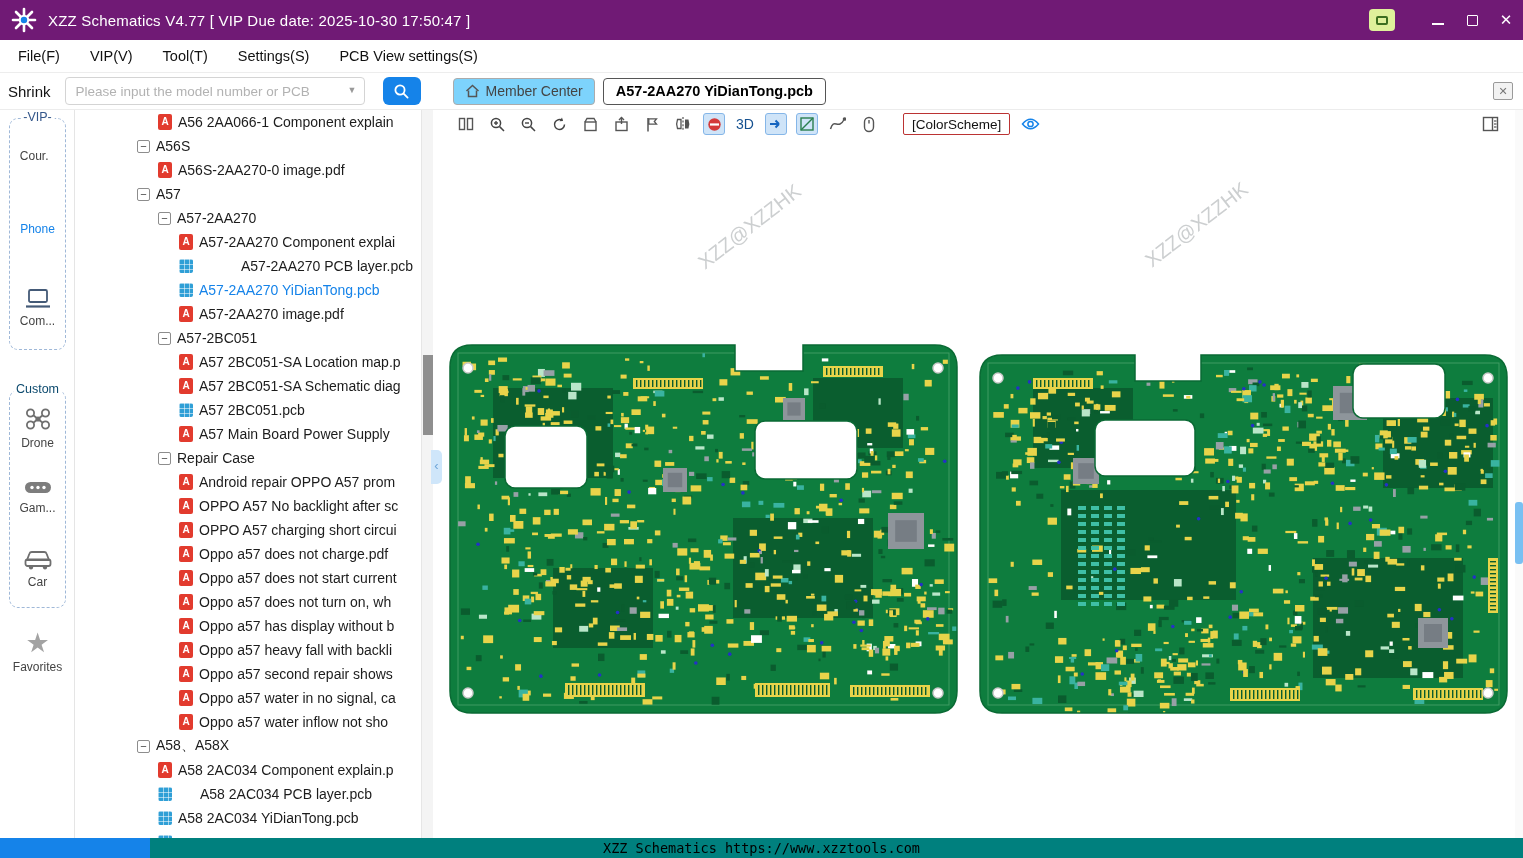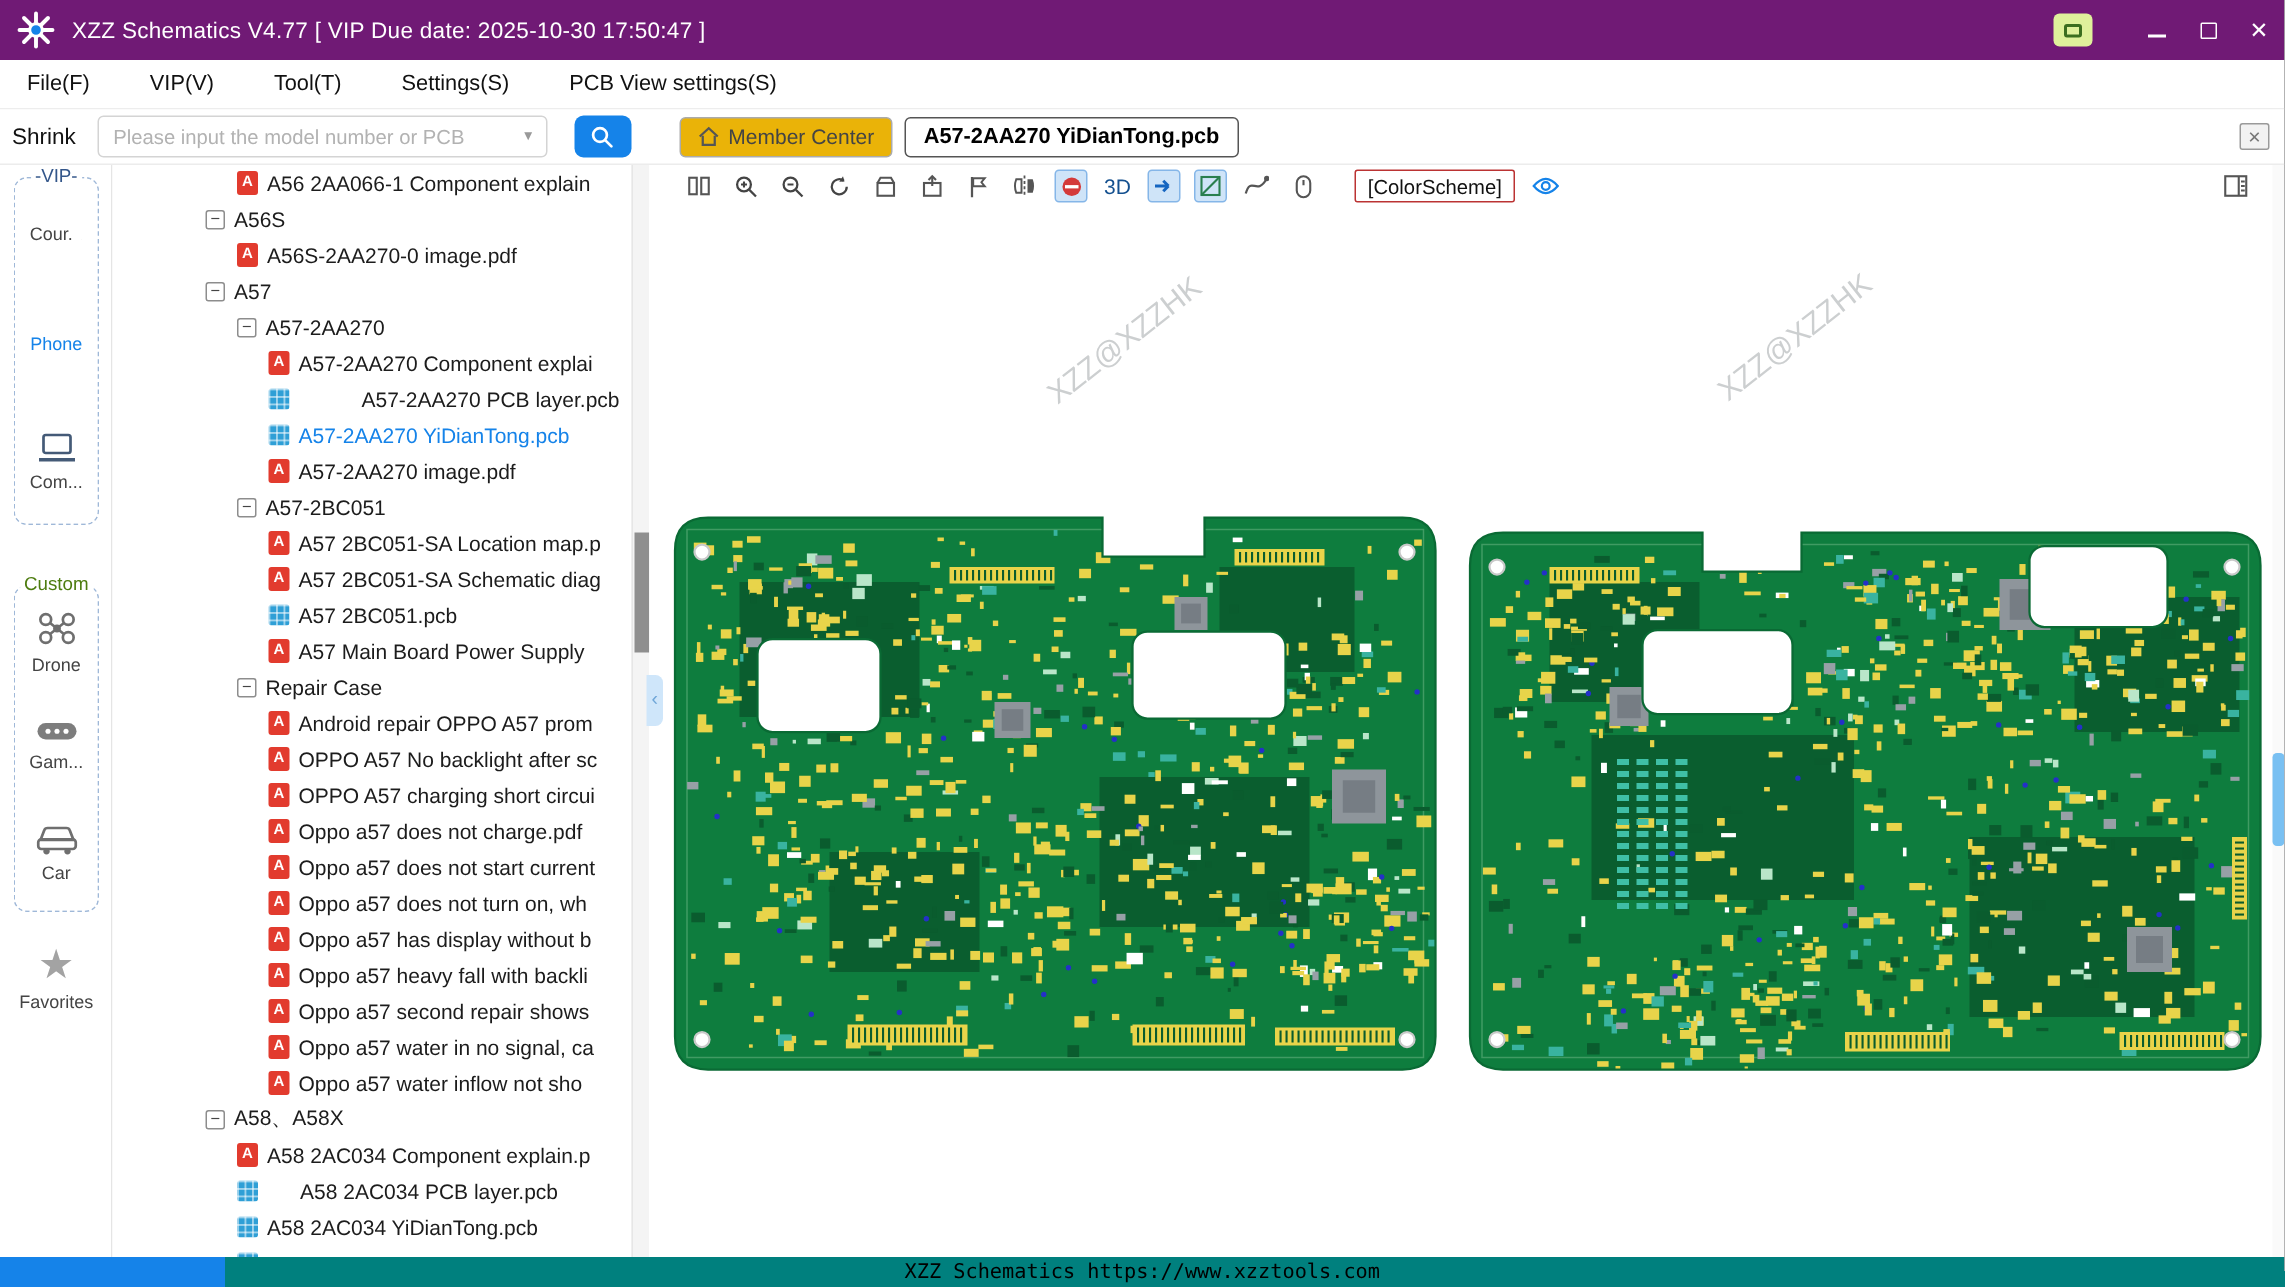--- a/index.html
+++ b/index.html
@@ -12,32 +12,32 @@
   .logo{width:28px;height:28px;margin:0 10px 0 10px;flex:0 0 auto}
   .title-text{font-size:15px;letter-spacing:.2px}
   .title-spacer{flex:1}
   .win-btn{width:34px;height:28px;display:flex;align-items:center;justify-content:center;color:#fff;font-size:15px;cursor:pointer}
   .tray-icon{width:26px;height:22px;background:#dff09b;border-radius:4px;margin-right:26px;display:flex;align-items:center;justify-content:center}
   .tray-icon span{display:block;width:12px;height:9px;border:2px solid #3c6e1f;border-radius:2px}
   .min-glyph{display:block;width:12px;border-bottom:2px solid #fff;margin-top:8px}
   .max-glyph{display:block;width:11px;height:11px;border:1.5px solid #fff;border-radius:1px}
 
   
-  .menubar{position:absolute;left:0;top:40px;width:1523px;height:33px;background:#fff;border-bottom:1px solid #ededed;display:flex;align-items:center;gap:40px;padding-left:18px;font-size:14.5px;color:#111}
+  .menubar{position:absolute;left:0;top:40px;width:1523px;height:33px;background:#fff;border-bottom:1px solid #ededed;display:flex;align-items:center;gap:30px;padding-left:18px;font-size:14.5px;color:#111}
   .menubar span{cursor:pointer}
 
   
   .searchrow{position:absolute;left:0;top:73px;width:1523px;height:37px;background:#fff;border-bottom:1px solid #ececec;display:flex;align-items:center}
   .shrink{font-size:15px;color:#111;margin:0 0 0 8px;cursor:pointer}
   .model-input-wrap{position:relative;margin-left:14px}
   .model-input{width:300px;height:28px;border:1px solid #d4d4d4;border-radius:4px;font-size:13.5px;padding:0 26px 0 10px;color:#333;font-family:"Liberation Sans",sans-serif}
   .model-input::placeholder{color:#b2b2b2}
   .dd-chevron{position:absolute;right:8px;top:8px;font-size:9px;color:#999;pointer-events:none}
   .search-btn{width:38px;height:28px;background:#1583e9;border:none;border-radius:6px;margin-left:18px;display:flex;align-items:center;justify-content:center;cursor:pointer}
-  .member-center{margin-left:32px;height:27px;border:1px solid #ababab;border-radius:4px;display:flex;align-items:center;gap:6px;padding:0 11px;font-size:14px;color:#444;background:#eab308;cursor:pointer}
+  .member-center{margin-left:32px;height:27px;border:1px solid #ababab;border-radius:4px;display:flex;align-items:center;gap:6px;padding:0 11px;font-size:14px;color:#444;background:#7dd3fc;cursor:pointer}
   .doc-tab{margin-left:8px;height:27px;border:1px solid #555;border-radius:4px;display:flex;align-items:center;padding:0 12px;font-size:14.5px;font-weight:bold;color:#000;background:#fff;cursor:pointer}
   .row-spacer{flex:1}
   .closeall{width:20px;height:18px;border:1.5px solid #9a9a9a;border-radius:2px;margin-right:10px;display:flex;align-items:center;justify-content:center;font-size:11px;color:#777;background:#f2f2f2;cursor:pointer}
 
   
   .rail{position:absolute;left:0;top:110px;width:75px;height:728px;background:#fff;border-right:1px solid #e5e5e5}
   .rail-group{position:absolute;left:9px;width:57px;border:1px dashed #9fb8d8;border-radius:9px}
   .rail-group-label{position:absolute;top:-9px;left:50%;transform:translateX(-50%);background:#fff;padding:0 3px;font-size:12.5px;color:#33568a;white-space:nowrap}
   .rail-item{position:absolute;left:0;width:75px;text-align:center;cursor:pointer}
   .rail-item .lbl{display:block;font-size:12px;color:#444;margin-top:4px}
@@ -158,21 +158,21 @@
     </div>
     <div class="rail-item" style="top:178px">
       <svg class="icon" style="margin:0 auto" width="26" height="22" viewBox="0 0 26 22">
         <rect x="4" y="2" width="18" height="12" rx="1.5" fill="none" stroke="#445a77" stroke-width="1.8"></rect>
         <line x1="1" y1="18.5" x2="25" y2="18.5" stroke="#445a77" stroke-width="2.2"></line>
       </svg>
       <span class="lbl">Com...</span>
     </div>
 
     <div class="rail-group" style="top:280px;height:218px">
-      <span class="rail-group-label" style="color:#4d7c0f">Custom</span>
+      <span class="rail-group-label" style="color:#0c4a6e">Custom</span>
     </div>
     <div class="rail-item" style="top:296px">
       <svg class="icon" style="margin:0 auto" width="28" height="26" viewBox="0 0 28 26">
         <g stroke="#6f6f6f" stroke-width="1.8" fill="none">
           <line x1="9" y1="9" x2="19" y2="17"></line>
             <line x1="19" y1="9" x2="9" y2="17"></line>
           <circle cx="6.5" cy="7" r="3.6"></circle>
             <circle cx="21.5" cy="7" r="3.6"></circle>
           <circle cx="6.5" cy="19" r="3.6"></circle>
             <circle cx="21.5" cy="19" r="3.6"></circle>

